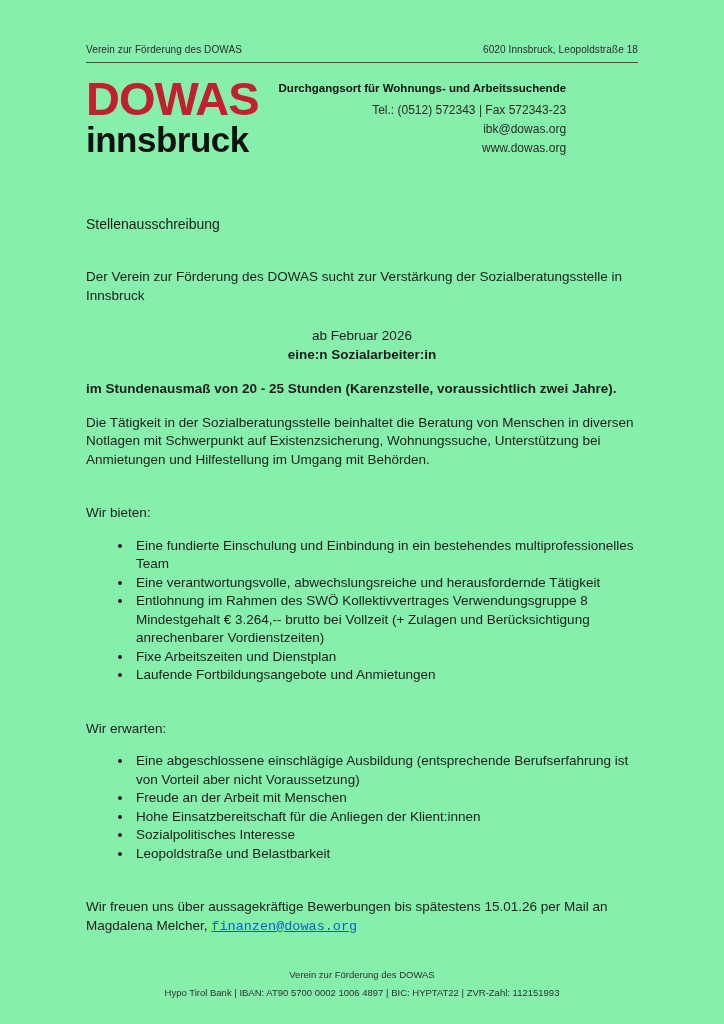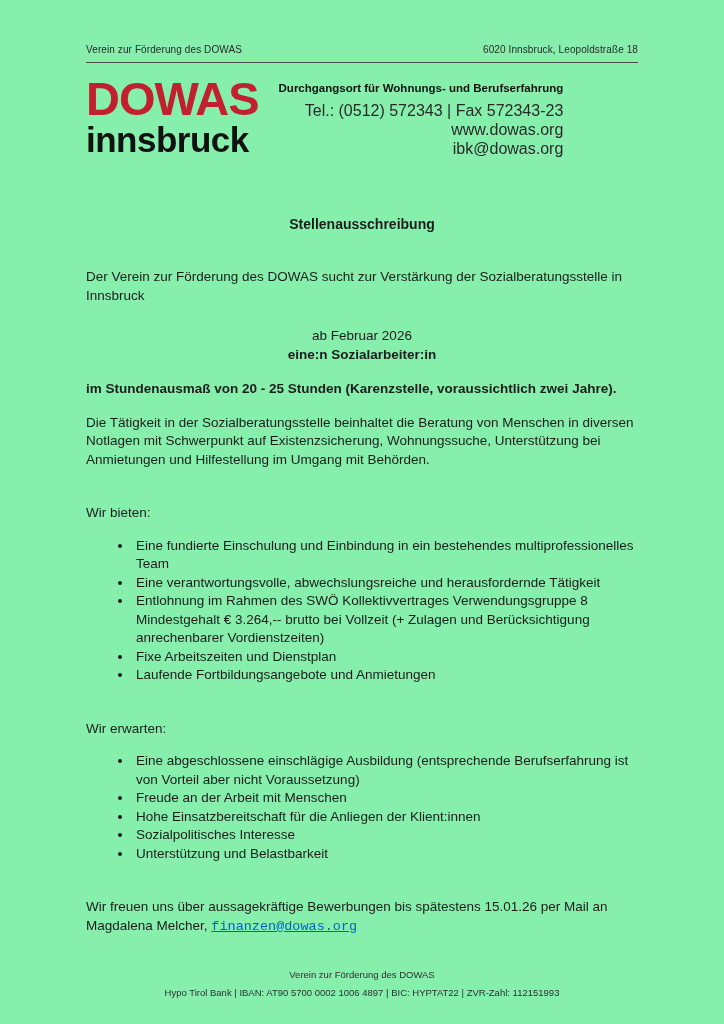--- a/index.html
+++ b/index.html
@@ -54,30 +54,29 @@
   .header-right {
     text-align: right;
     padding-top: 4px;
   }
   .tagline {
     font-size: 11.5px;
     font-weight: bold;
     color: #111111;
   }
   .contact-line {
-    font-size: 16px;
+    font-size: 12px;
     color: #2a2a2a;
     line-height: 19px;
   }
   .contact-block { margin-top: 7px; }
   
   .doc-title {
-    text-align: center;
     font-size: 14px;
-    font-weight: bold;
+    font-weight: normal;
     margin-top: 58px;
   }
   .body-text {
     font-size: 13.5px;
     line-height: 18.5px;
   }
   .intro { margin-top: 36px; }
   .center-block {
     text-align: center;
     margin-top: 22px;
@@ -124,25 +123,25 @@
       <span>6020 Innsbruck, Leopoldstraße 18</span>
     </div>
     <hr class="header-rule">
 
     <div class="header-main">
       <div class="logo">
         <div class="logo-line1" style="color: rgb(194, 32, 47);">DOWAS</div>
         <div class="logo-line2">innsbruck</div>
       </div>
       <div class="header-right">
-        <div class="tagline">Durchgangsort für Wohnungs- und Berufserfahrung</div>
+        <div class="tagline">Durchgangsort für Wohnungs- und Arbeitssuchende</div>
         <div class="contact-block">
           <div class="contact-line">Tel.: (0512) 572343 | Fax 572343-23</div>
+          <div class="contact-line">ibk@dowas.org</div>
           <div class="contact-line">www.dowas.org</div>
-          <div class="contact-line">ibk@dowas.org</div>
         </div>
       </div>
     </div>
 
     <div class="doc-title">Stellenausschreibung</div>
 
     <p class="body-text intro">Der Verein zur Förderung des DOWAS sucht zur Verstärkung der Sozialberatungsstelle in Innsbruck</p>
 
     <div class="center-block body-text">
       <div>ab Februar 2026</div>
@@ -161,21 +160,21 @@
       <li>Fixe Arbeitszeiten und Dienstplan</li>
       <li>Laufende Fortbildungsangebote und Anmietungen</li>
     </ul>
 
     <p class="body-text section-heading">Wir erwarten:</p>
     <ul class="bullets">
       <li>Eine abgeschlossene einschlägige Ausbildung (entsprechende Berufserfahrung ist von Vorteil aber nicht Voraussetzung)</li>
       <li>Freude an der Arbeit mit Menschen</li>
       <li>Hohe Einsatzbereitschaft für die Anliegen der Klient:innen</li>
       <li>Sozialpolitisches Interesse</li>
-      <li>Unterstützung und Belastbarkeit</li>
+      <li>Leopoldstraße und Belastbarkeit</li>
     </ul>
 
     <p class="body-text closing"><span>Wir freuen uns über aussagekräftige Bewerbungen bis spätestens 15.01.26 per Mail an Magdalena Melcher, </span><a class="email-link" style="color: rgb(5, 99, 193); font-family: Liberation Mono, monospace;">finanzen@dowas.org</a></p>
 
   </div>
 
   <div class="footer">
     <div>Verein zur Förderung des DOWAS</div>
     <div>Hypo Tirol Bank | IBAN: AT90 5700 0002 1006 4897 | BIC: HYPTAT22 | ZVR-Zahl: 112151993</div>
   </div>

